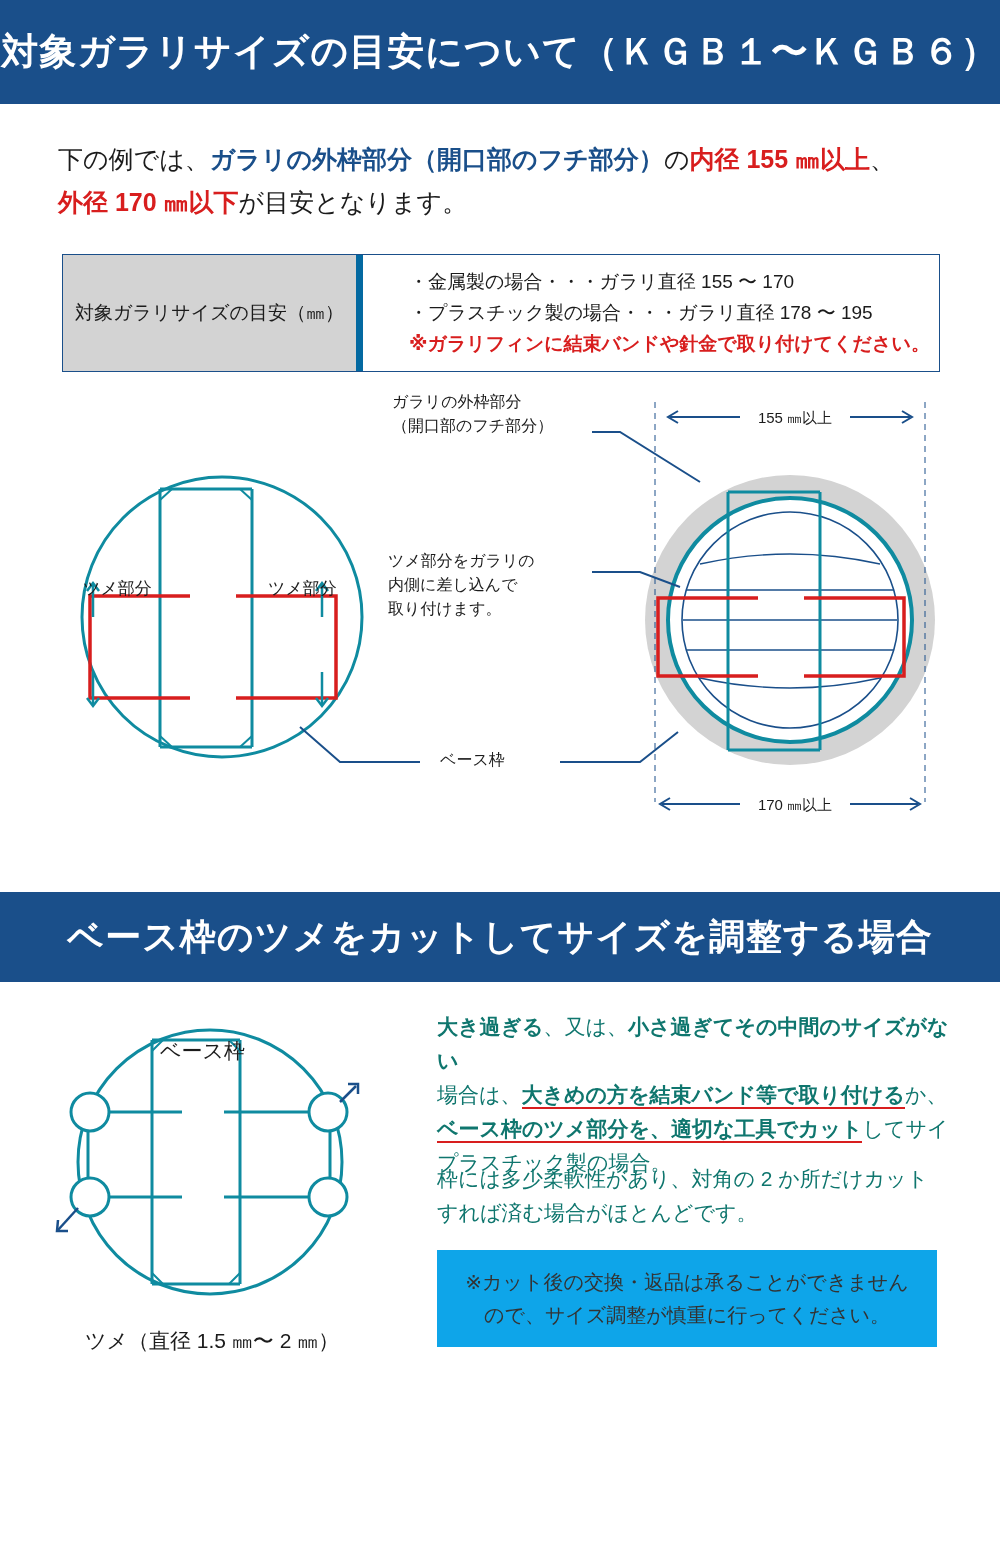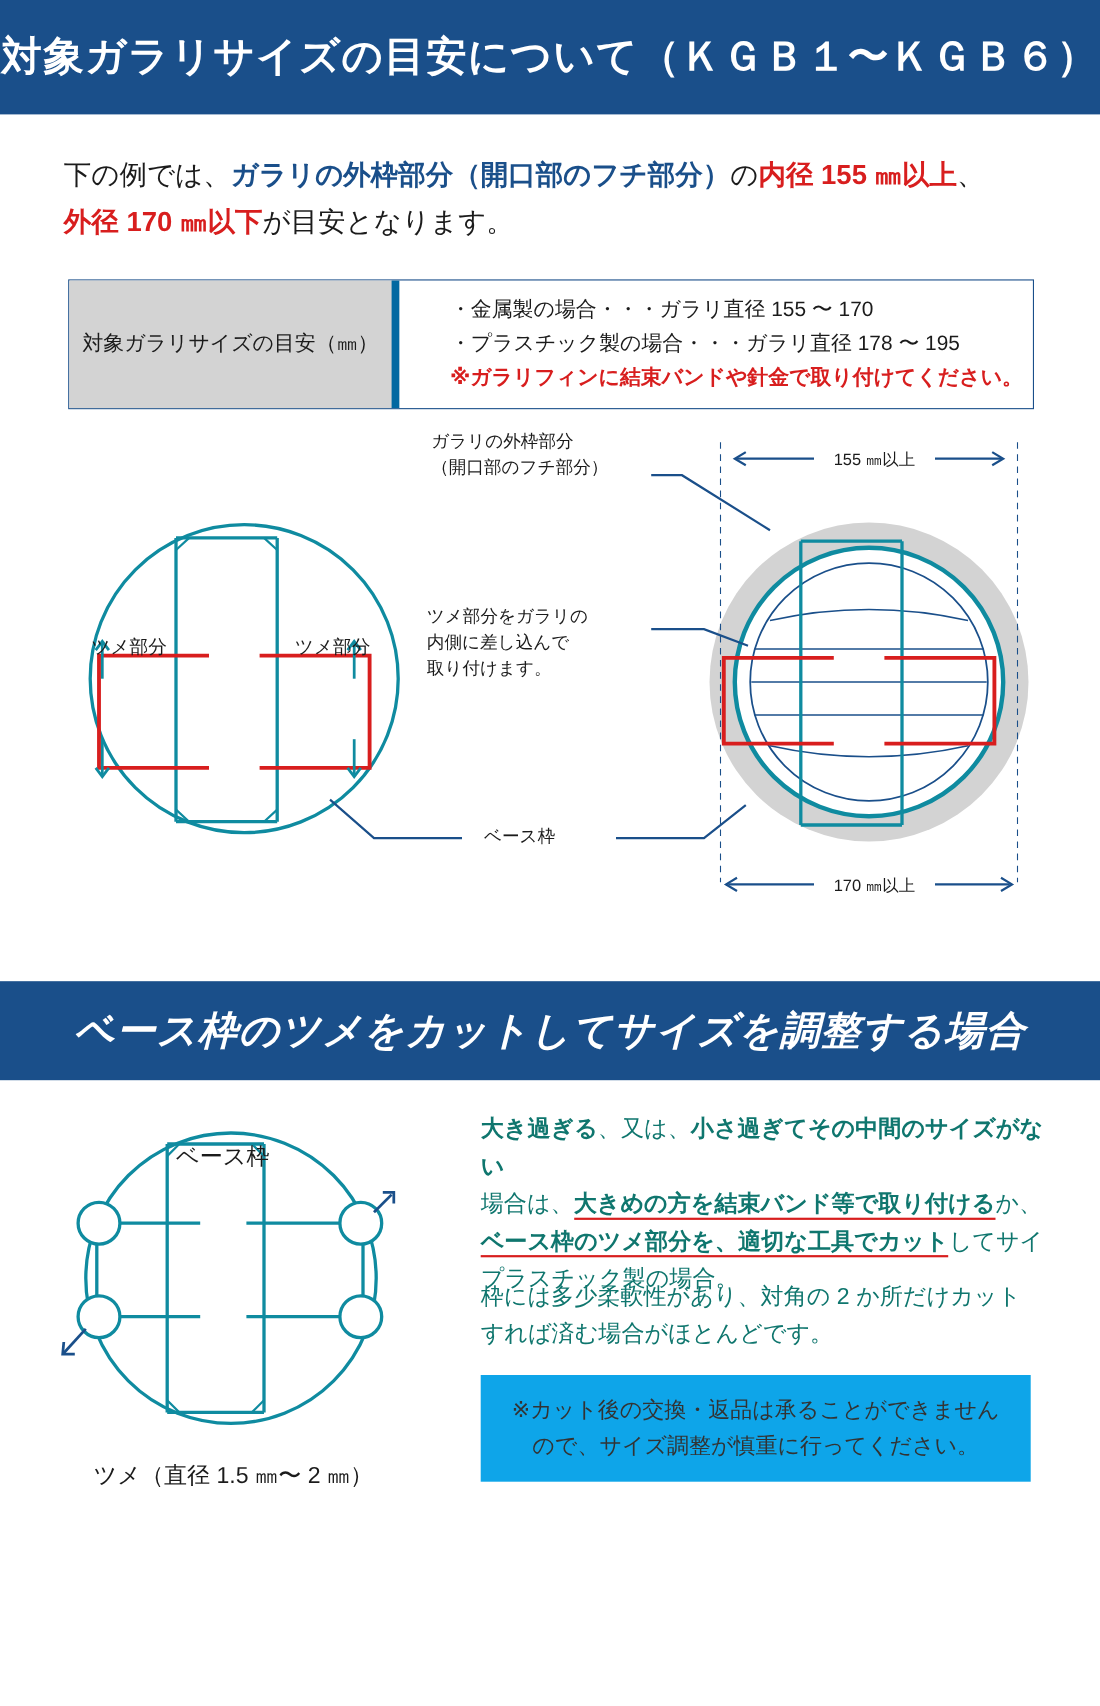--- a/index.html
+++ b/index.html
@@ -30,21 +30,20 @@
     height: 104px;
     font-size: 37px;
     font-weight: bold;
     letter-spacing: 1px;
   }
   #section2-header {
     height: 90px;
     font-size: 36px;
     font-weight: bold;
     letter-spacing: 1px;
-    font-style: italic;
   }
 
   
   .intro {
     margin: 34px 0 0 58px;
     width: 900px;
     font-size: 25px;
     line-height: 1.72;
     font-weight: bold;
     color: #1b1b1b;

